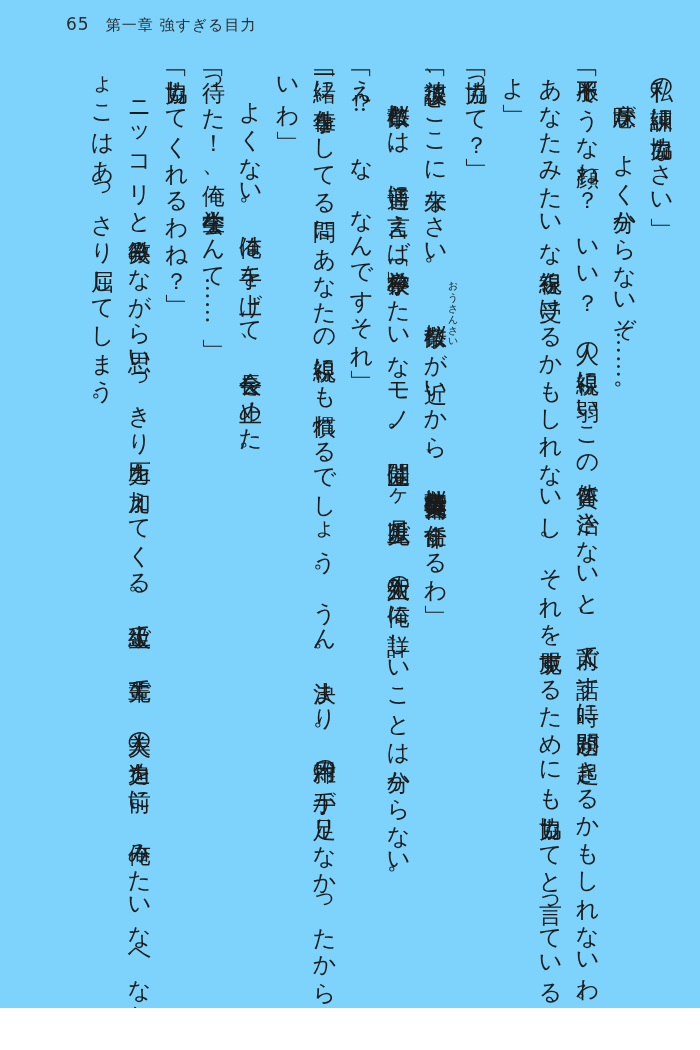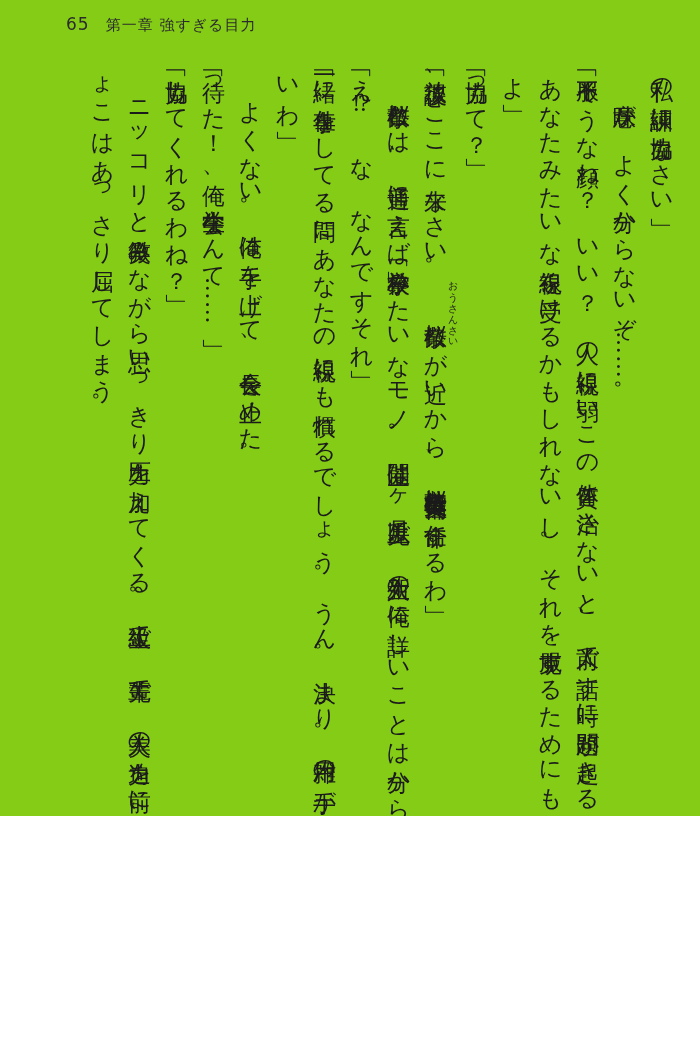--- a/index.html
+++ b/index.html
@@ -3,22 +3,22 @@
 <meta charset="utf-8">
 <style>
   html, body {
     margin: 0;
     padding: 0;
     background: #ffffff;
   }
   .page {
     position: relative;
     width: 700px;
-    height: 816px;
-    background: #84cc16;
+    height: 1008px;
+    background: #7dd3fc;
     overflow: hidden;
   }
   .running-head {
     position: absolute;
     top: 14px;
     left: 66px;
     font-family: "DejaVu Sans", "Liberation Sans", sans-serif;
     color: #2b2b2b;
     white-space: nowrap;
   }

